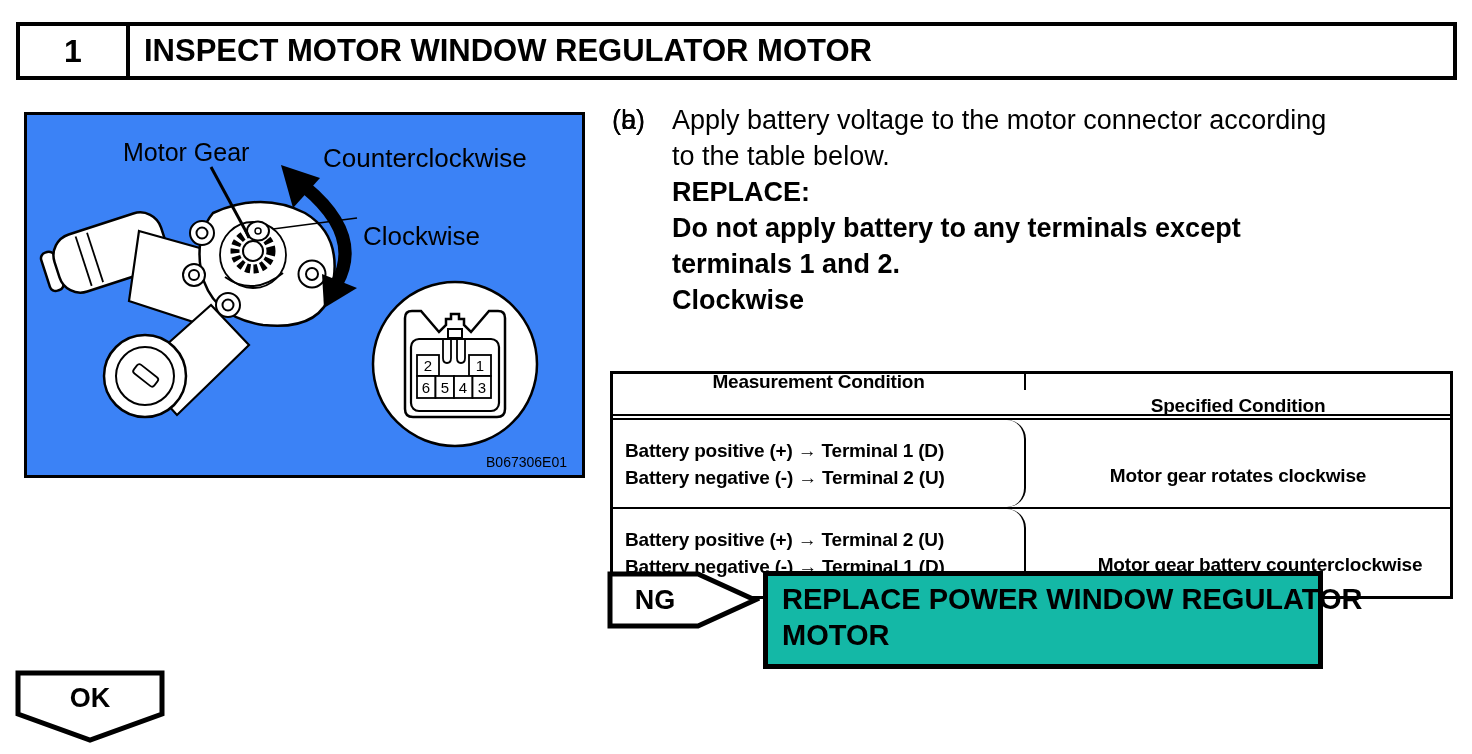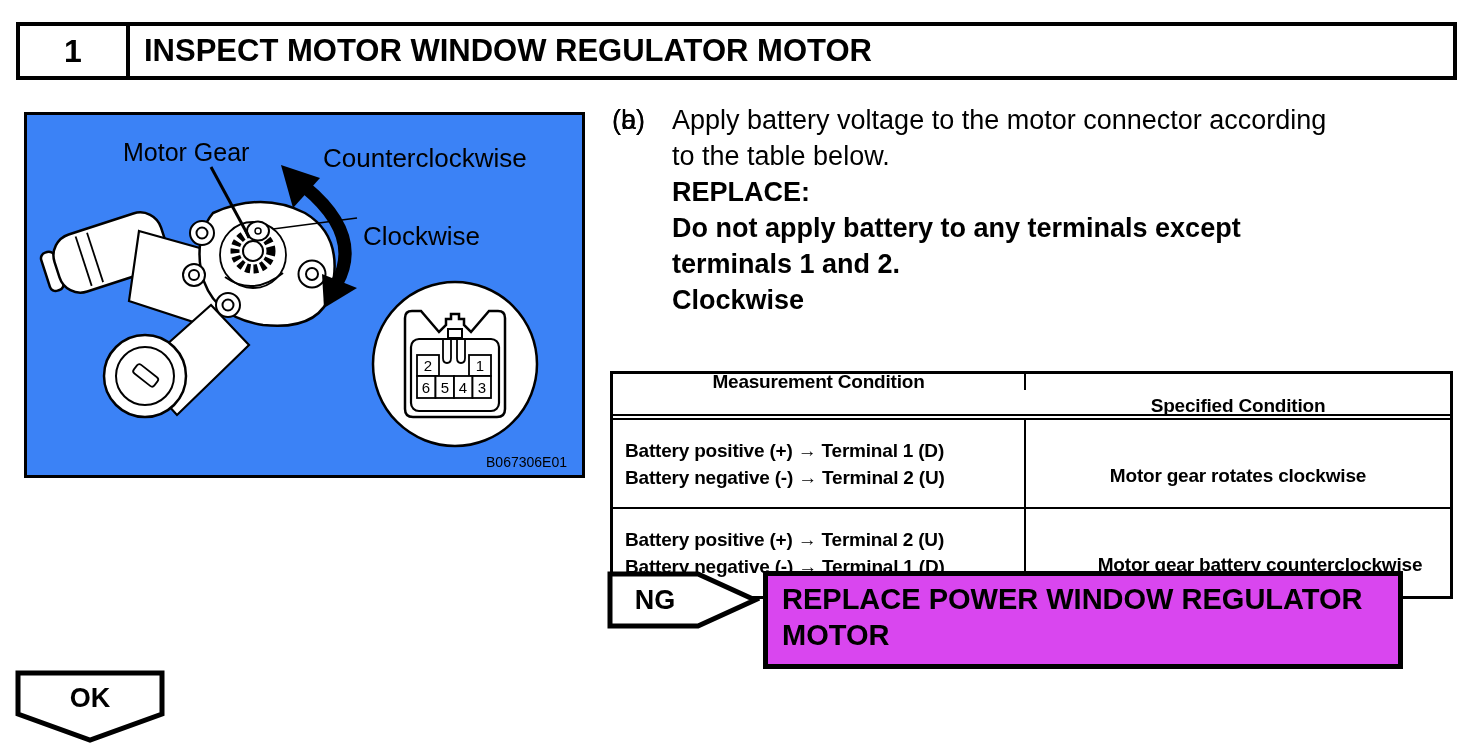--- a/index.html
+++ b/index.html
@@ -54,34 +54,35 @@
     height:16px; display:flex; align-items:center; justify-content:center;
     font-size:19px; font-weight:bold; letter-spacing:-0.2px;
   }
   .t-row { display:flex; border-bottom:2px solid #000; }
   .t-row:last-child { border-bottom:none;gap:44px; }
   .col-meas { width:413px; flex:0 0 auto; border-right:2px solid #000; }
   .col-spec { flex:1;margin-top:24px; }
   .td-meas {
     min-height:63px; display:flex; flex-direction:column; justify-content:center;
     padding:4px 16px 4px 12px;
+    border-radius:19px;
   }
   .td-meas .mline { font-size:19px; font-weight:bold; line-height:27px; letter-spacing:-0.2px; white-space:nowrap; }
   .td-spec {
     min-height:63px; display:flex; align-items:center; justify-content:center;
     font-size:19px; font-weight:bold; text-align:center; letter-spacing:-0.2px;
   }
 
   
   .ng-arrow { position:absolute; left:605px; top:569px; }
   .ok-arrow { position:absolute; left:13px; top:668px; }
   .flow-text { font-size:27px; font-weight:bold; }
   .ng-box {
-    position:absolute; left:763px; top:571px; width:640px; height:98px;
-    border:5px solid #000; background:#d946ef; padding:5px 0 0 14px;
+    position:absolute; left:763px; top:571px; width:560px; height:98px;
+    border:5px solid #000; background:#14b8a6; padding:5px 0 0 14px;
   }
   .ng-box .bline { font-size:29px; font-weight:bold; line-height:36px; white-space:nowrap; }
 </style>
 </head>
 <body>
 
 <div class="page">
 
   <div class="step-header">
     <div class="step-num">1</div>

